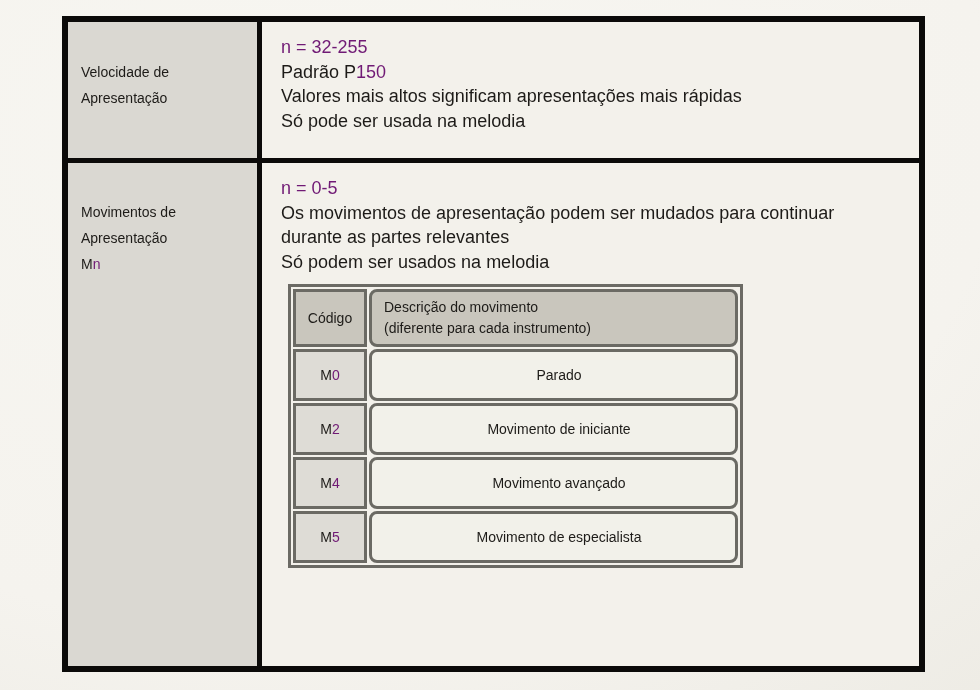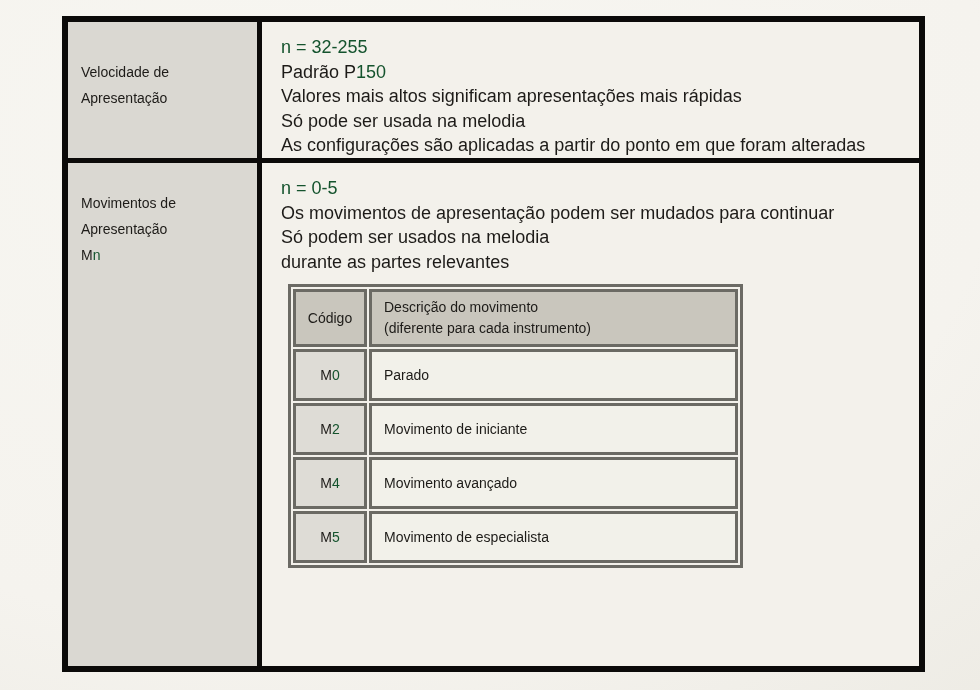--- a/index.html
+++ b/index.html
@@ -28,79 +28,78 @@
     grid-template-rows: 141px 1fr;
   }
   .cell { box-sizing: border-box; }
   .term-cell {
     background: #dad8d2;
     border-right: 5px solid #0b0a09;
     padding: 37px 6px 0 13px;
     font-size: 14px;
     line-height: 26px;
   }
-  .term-cell.r2 { padding-top: 27px; }
+  .term-cell.r2 { padding-top: 36px; }
   .row1 { border-bottom: 5px solid #0b0a09; }
   .desc-cell {
     background: #f3f1eb;
     padding: 13px 6px 0 19px;
     font-size: 18px;
     line-height: 24.5px;
   }
   .line { margin: 0; white-space: nowrap; }
-  .red { color: #14532d; }
+  .red { color: #701a75; }
 
   .mv-table {
     margin: 10px 0 0 7px;
     border-collapse: separate;
     border-spacing: 2px;
     border: 3px solid #6b6a64;
     font-size: 14px;
   }
   .mv-table th, .mv-table td {
     border: 3px solid #6b6a64;
     box-sizing: content-box;
   }
   .mv-table th { font-weight: normal; }
   .col-code { width: 66px; text-align: center; }
-  .col-desc { width: 350px; text-align: left; padding-left: 12px; }
+  .col-desc { width: 350px; text-align: left; padding-left: 12px; border-radius: 8px; }
   .hdr { background: #c9c6bd; height: 50px; vertical-align: middle; }
   .hdr-desc-line { line-height: 21px; white-space: nowrap; }
   .code-cell { background: #dedcd6; height: 44px; vertical-align: middle; }
-  .mdesc-cell { background: #f2f1ea; height: 44px; vertical-align: middle; white-space: nowrap; }
+  .mdesc-cell { background: #f2f1ea; height: 44px; vertical-align: middle; white-space: nowrap; text-align: center; }
 </style>
 </head>
 <body>
 
 <div class="doc-table">
 
   <div class="cell term-cell row1">
     <div class="line">Velocidade de</div>
     <div class="line">Apresentação</div>
   </div>
 
   <div class="cell desc-cell row1">
     <p class="line"><span></span><span class="red">n = 32-255</span></p>
     <p class="line"><span>Padrão P</span><span class="red">150</span></p>
     <p class="line"><span>Valores mais altos significam apresentações mais rápidas</span><span class="red"></span></p>
     <p class="line"><span>Só pode ser usada na melodia</span><span class="red"></span></p>
-    <p class="line"><span>As configurações são aplicadas a partir do ponto em que foram alteradas</span><span class="red"></span></p>
   </div>
 
   <div class="cell term-cell r2">
     <div class="line">Movimentos de</div>
     <div class="line">Apresentação</div>
     <div class="line"><span>M</span><span class="red">n</span></div>
   </div>
 
   <div class="cell desc-cell">
     <p class="line"><span></span><span class="red">n = 0-5</span></p>
     <p class="line"><span>Os movimentos de apresentação podem ser mudados para continuar</span><span class="red"></span></p>
+    <p class="line"><span>durante as partes relevantes</span><span class="red"></span></p>
     <p class="line"><span>Só podem ser usados na melodia</span><span class="red"></span></p>
-    <p class="line"><span>durante as partes relevantes</span><span class="red"></span></p>
 
     <table class="mv-table">
       <tbody>
           <tr>
         <th class="hdr col-code">Código</th>
         <th class="hdr col-desc">
           <div class="hdr-desc-line">Descrição do movimento</div>
           <div class="hdr-desc-line">(diferente para cada instrumento)</div>
         </th>
       </tr>

